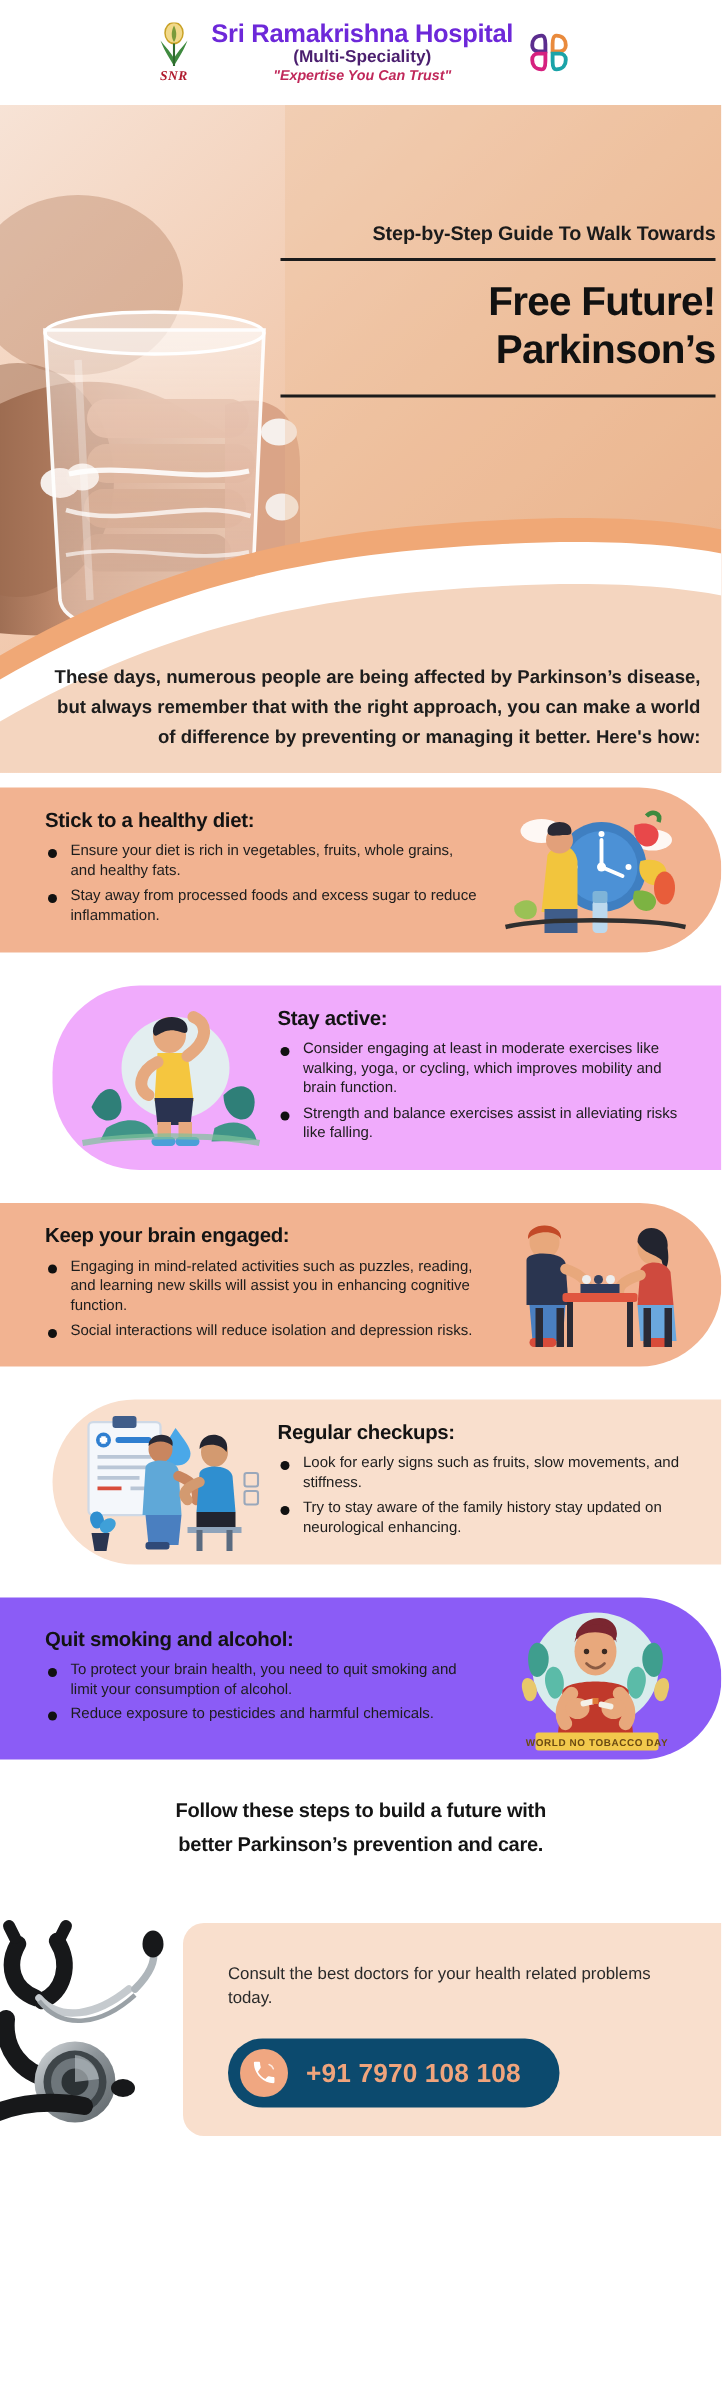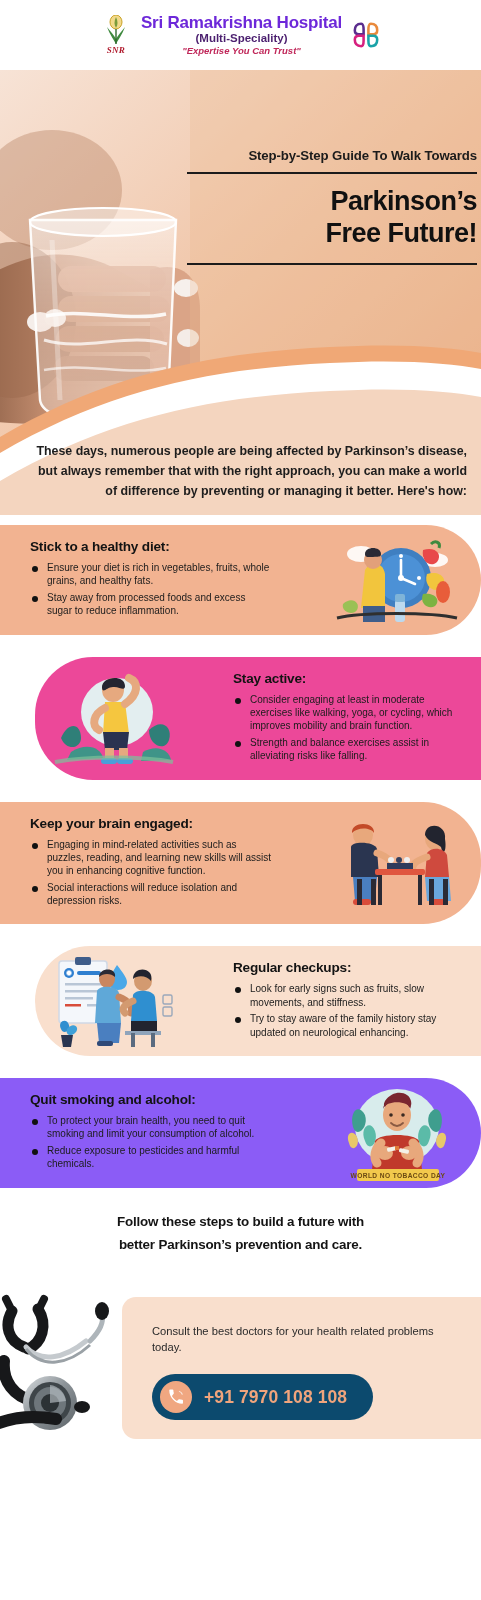--- a/index.html
+++ b/index.html
@@ -89,21 +89,20 @@
   }
 
   
   .cards { padding-top: 10px; }
   .card {
     position: relative;
     display: flex;
     align-items: center;
     margin-bottom: 22px;
     min-height: 108px;
-    gap: 48px;
   }
   .card.left-flush {
     margin-left: 0; margin-right: 0;
     border-radius: 0 58px 58px 0;
   }
   .card.right-flush {
     margin-left: 35px; margin-right: 0;
     border-radius: 58px 0 0 58px;
     flex-direction: row;
   }
@@ -252,22 +251,22 @@
       <path d="M44 300 C86 292 126 306 166 298" stroke="#ffffff" stroke-width="2.6" fill="none" opacity=".62"></path>
       <path d="M52 170 L60 330" stroke="#ffffff" stroke-width="5" opacity=".3"></path>
 
       <rect x="190" y="0" width="291" height="445" fill="#eab98f" opacity=".30"></rect>
     </svg>
 
     <div class="hero-text">
       <div class="hero-kicker">Step-by-Step Guide To Walk Towards</div>
       <div class="hero-rule"></div>
       <div class="hero-title">
+        <div>Free Future!</div>
         <div>Parkinson’s</div>
-        <div>Free Future!</div>
       </div>
       <div class="hero-rule bottom"></div>
     </div>
 
     <svg class="wave" viewBox="0 0 481 170" preserveAspectRatio="none">
       <path d="M0 92 C110 28 210 8 330 2 C400 -2 450 2 481 8 L481 170 L0 170 Z" fill="#f0a876"></path>
       <path d="M0 108 C110 44 210 24 330 18 C400 14 450 18 481 24 L481 170 L0 170 Z" fill="#ffffff"></path>
       <path d="M0 136 C110 72 210 52 330 46 C400 42 450 46 481 52 L481 170 L0 170 Z" fill="#f4d5bf"></path>
     </svg>
 
@@ -305,21 +304,21 @@
         <circle cx="42" cy="30" r="9" fill="#e2a07a"></circle>
         <path d="M34 24 C34 16 50 16 50 24 C50 28 46 26 42 27 C38 27 34 28 34 24 Z" fill="#2a2a35"></path>
         <rect x="32" y="76" width="22" height="16" fill="#3f5d8a"></rect>
         <rect x="64" y="70" width="10" height="22" rx="3" fill="#bcd9ee"></rect>
         <rect x="64" y="64" width="10" height="8" rx="2" fill="#7fb4d8"></rect>
         <path d="M6 88 C30 82 100 82 126 88" stroke="#2f2f2f" stroke-width="3" fill="none"></path>
         <path d="M12 74 C20 66 30 72 26 80 C22 86 10 82 12 74 Z" fill="#8bc34a" opacity=".85"></path>
       </svg>
     </div>
 
-    <div class="card right-flush" style="background:#ec4899">
+    <div class="card right-flush" style="background:#f0abfc">
       <svg class="card-art" viewBox="0 0 132 100">
         <ellipse cx="70" cy="44" rx="36" ry="34" fill="#e3eef0"></ellipse>
         <path d="M14 70 C22 52 34 56 34 70 C34 80 20 84 14 70 Z" fill="#2f7f78"></path>
         <path d="M102 62 C114 50 126 58 122 72 C118 84 102 78 102 62 Z" fill="#2f7f78"></path>
         <path d="M24 84 C40 74 54 80 56 90 L20 92 Z" fill="#3f9488"></path>
         <path d="M96 84 C110 76 122 82 124 92 L94 93 Z" fill="#3f9488"></path>
         <ellipse cx="66" cy="22" rx="11" ry="12" fill="#e6a97f"></ellipse>
         <path d="M55 20 C54 8 78 6 78 18 C78 24 72 18 66 19 C60 19 56 26 55 20 Z" fill="#232531"></path>
         <path d="M58 34 L78 34 L82 66 L56 66 Z" fill="#f5c63f"></path>
         <path d="M78 36 C92 26 92 14 82 10" stroke="#e6a97f" stroke-width="8" fill="none" stroke-linecap="round"></path>

